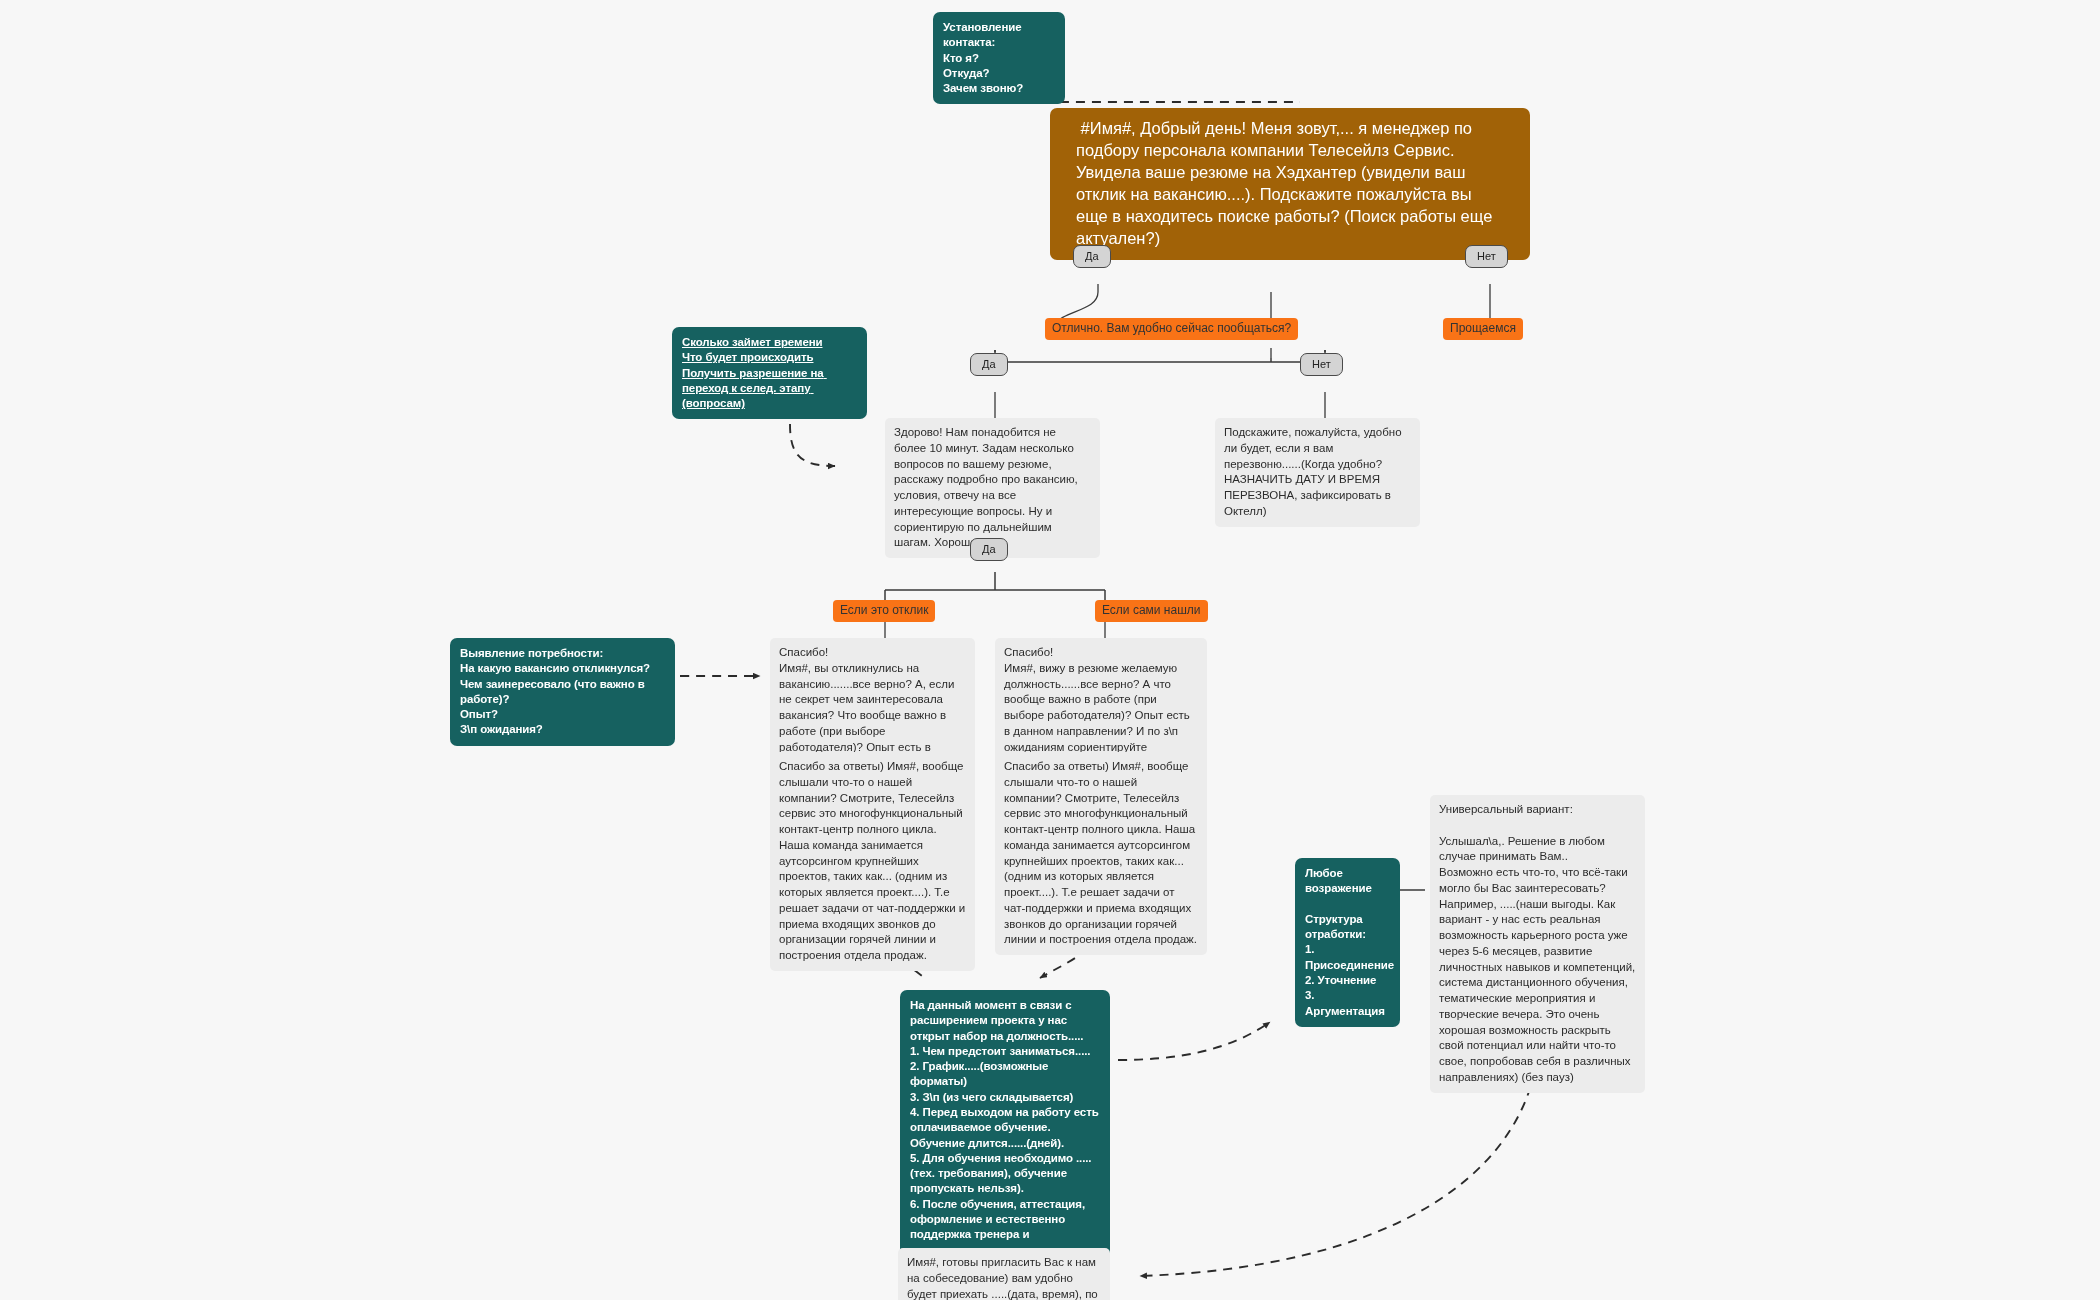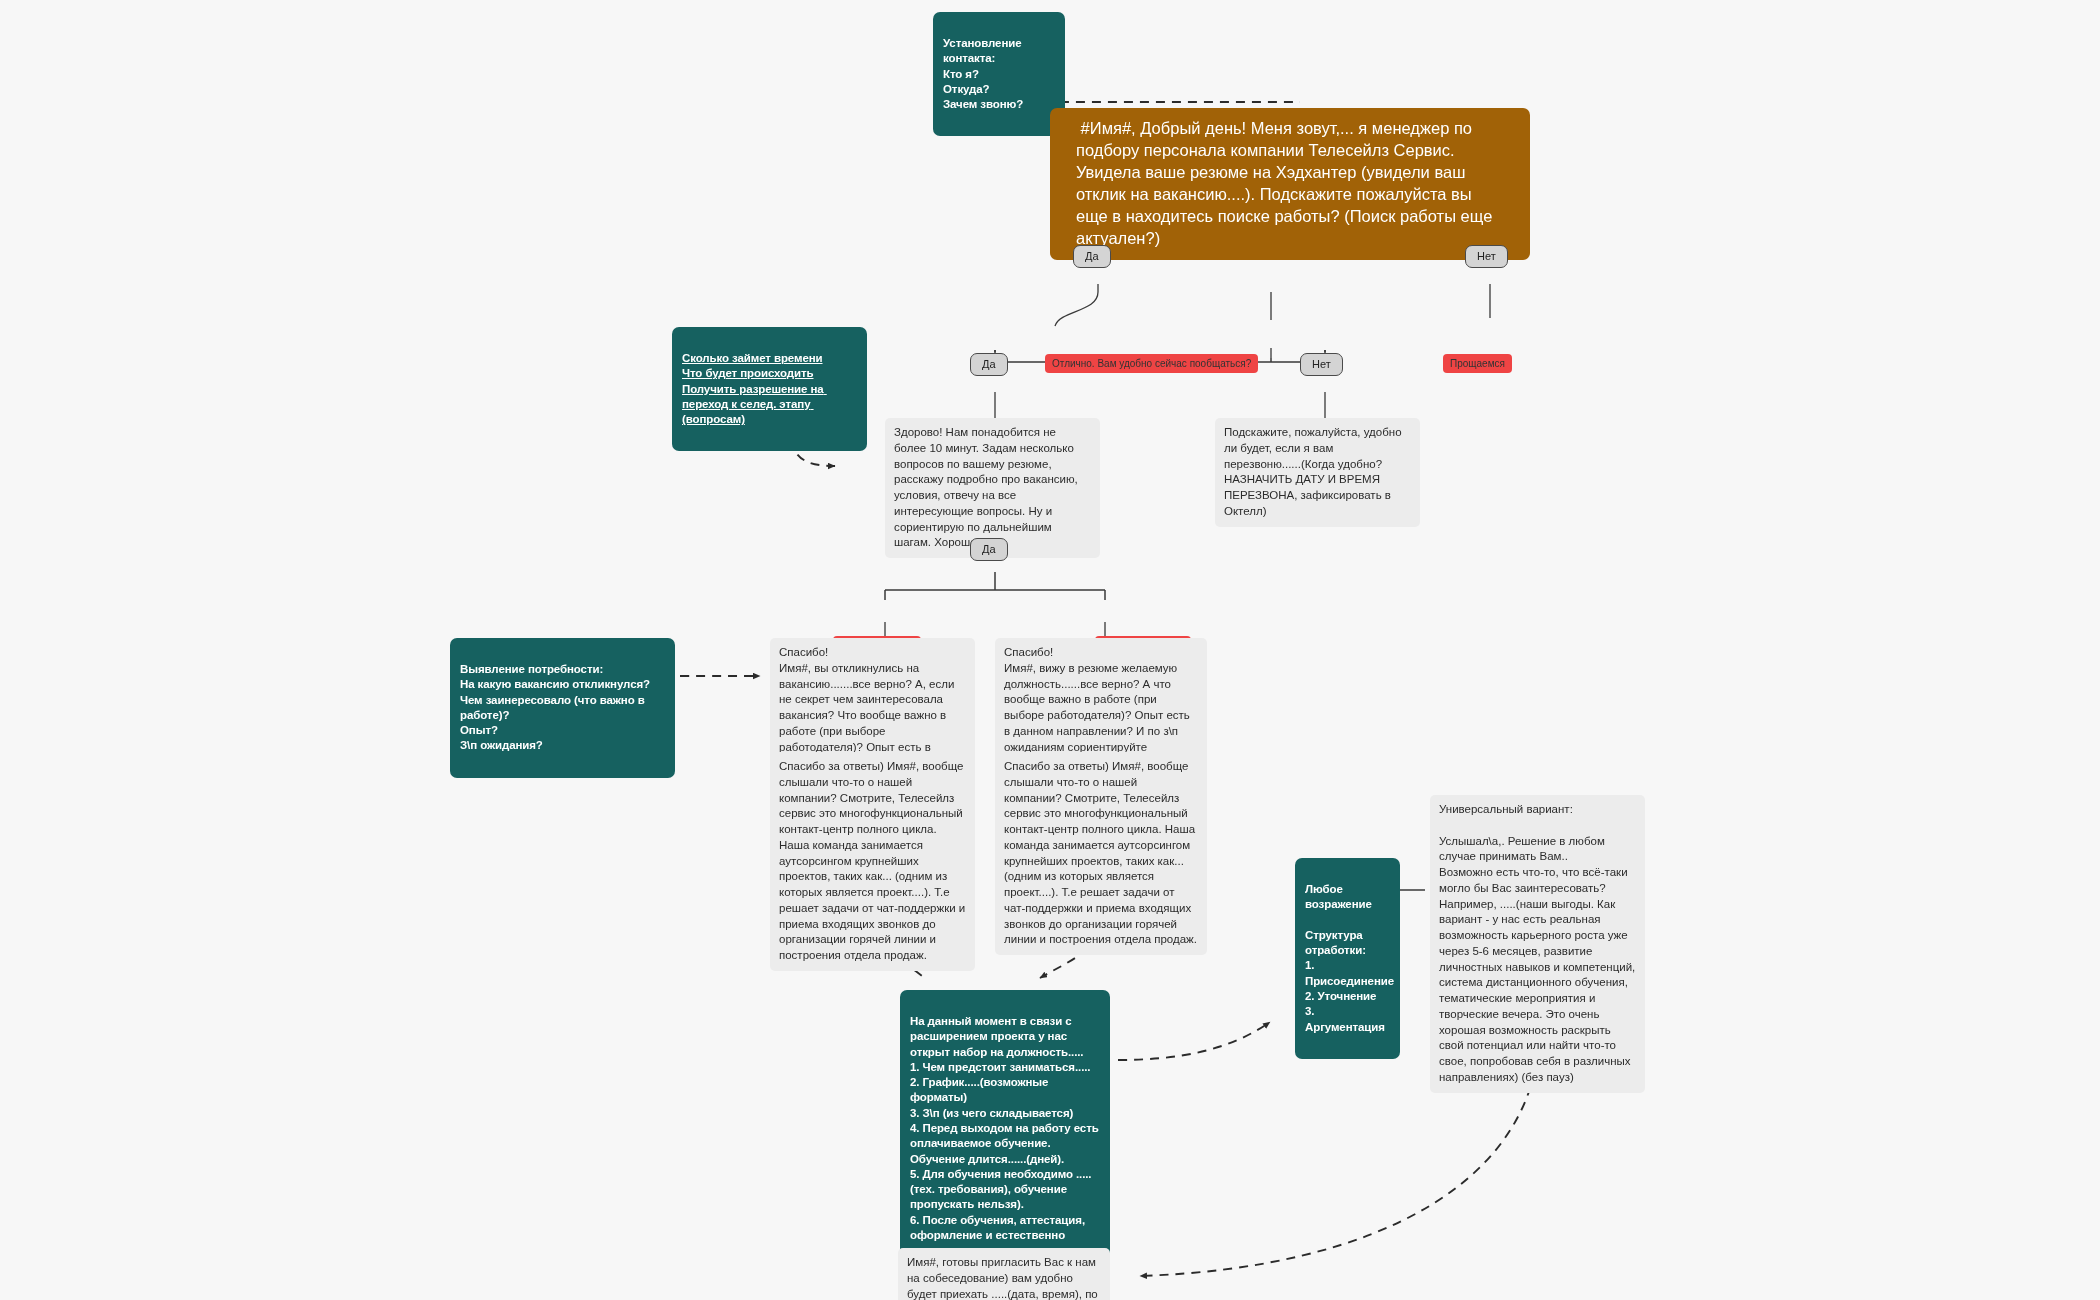--- a/index.html
+++ b/index.html
@@ -14,21 +14,21 @@
   #canvas{position:absolute;left:0;top:0;width:2100px;height:1300px;}
   #edges{position:absolute;left:0;top:0;width:2100px;height:1300px;pointer-events:none;}
 
   .node{position:absolute;box-sizing:border-box;}
 
   
   .teal{
     background:#166160;
     color:#ffffff;
     border-radius:7px;
-    padding:24px 10px;
+    padding:8px 10px;
     font-weight:bold;
     font-size:11.5px;
     line-height:1.33;
     letter-spacing:-0.1px;
   }
   
   .green{
     background:#a16207;
     color:#ffffff;
     border-radius:7px;
@@ -40,28 +40,27 @@
   .grey{
     background:#ececec;
     color:#2b2b2b;
     border-radius:5px;
     padding:7px 9px;
     font-size:11.5px;
     line-height:1.37;
   }
   
   .pill{
-    background:#ef4444;
+    background:#f97316;
     color:#333333;
     border-radius:4px;
     padding:3px 7px;
-    font-size:10px;
+    font-size:12px;
     line-height:1.3;
     white-space:nowrap;
-    margin-top:36px;
   }
   
   .chip{
     background:#d4d4d4;
     color:#222222;
     border:1.6px solid #4a4a4a;
     border-radius:7px;
     padding:4px 11px;
     font-size:11px;
     line-height:1.2;

